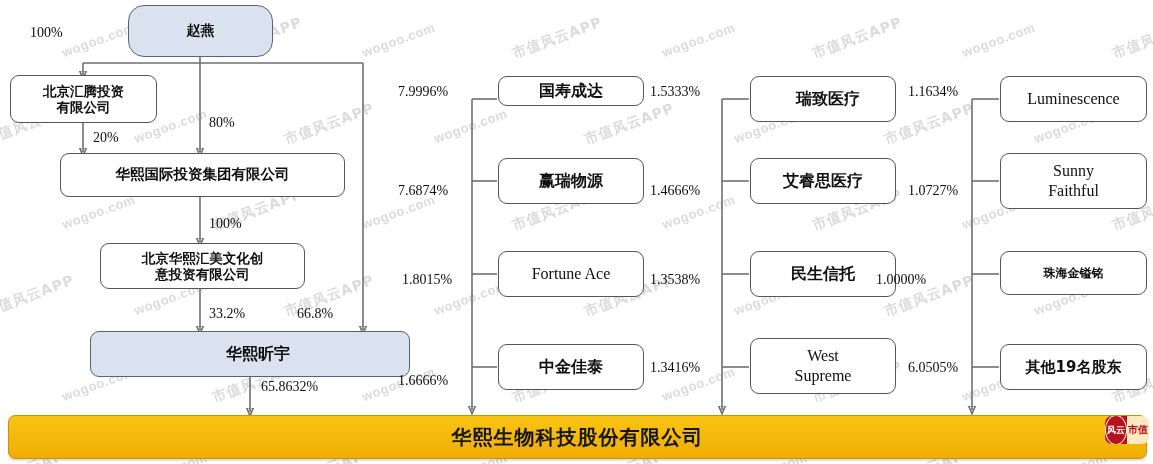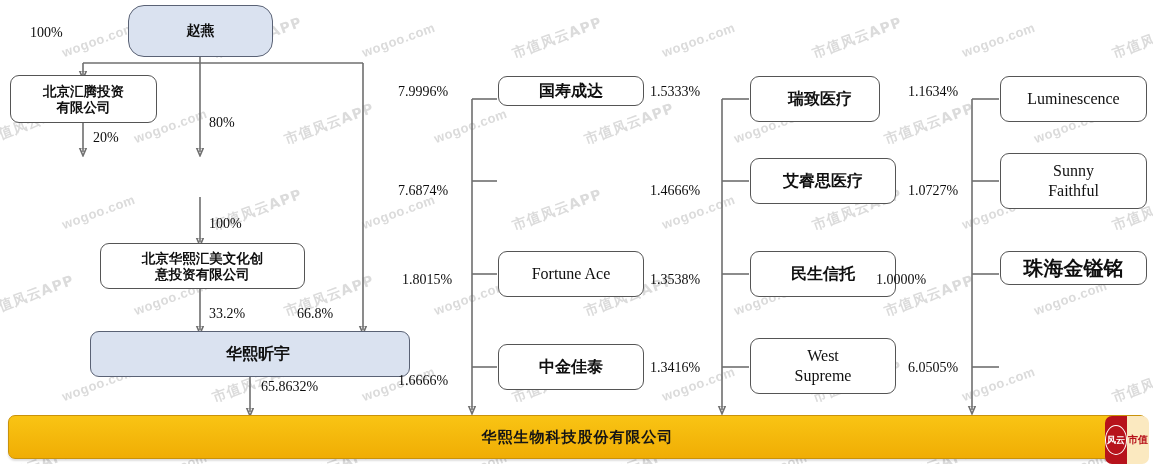--- a/index.html
+++ b/index.html
@@ -48,27 +48,27 @@
   
   #company-bar{
     position:absolute;left:8px;top:415px;width:1137px;height:42px;
     background:linear-gradient(180deg,#f9c414 0%,#f0ad04 100%);
     border:1.3px solid #c9920a;border-radius:7px;
     display:flex;align-items:center;justify-content:center;
     z-index:3;
     box-shadow:0 2px 2px rgba(0,0,0,.13);
   }
   #company-bar .txt{
-    font-family:"DejaVu Sans",sans-serif;font-weight:700;font-size:15px;color:#151515;
+    font-family:"DejaVu Sans",sans-serif;font-weight:700;font-size:20px;color:#151515;
     letter-spacing:1px;
   }
 
   
   #logo{
-    position:absolute;right:4px;top:416px;width:44px;height:48px;z-index:4;
+    position:absolute;right:4px;top:416px;width:44px;height:28px;z-index:4;
     border-radius:7px;overflow:hidden;
     display:flex;
     align-items:flex-end;
   }
   #logo .half-l{width:50%;height:100%;background:#b7121b;display:flex;align-items:center;justify-content:center;}
   #logo .half-r{width:50%;height:100%;background:#fbe9c0;display:flex;align-items:center;justify-content:center;}
   #logo .disc{
     width:28px;height:28px;border-radius:50%;background:#b7121b;
     border:1.5px solid #fff;
     display:flex;align-items:center;justify-content:center;
@@ -192,20 +192,23 @@
 
   <div class="node blue cn" style="left:128px;top:5px;width:145px;height:52px;font-size:14px;border-radius:16px;">
     <span>赵燕</span>
   </div>
 
   <div class="node cn" style="left:10px;top:75px;width:147px;height:48px;font-size:13.5px;white-space:pre-line;">
     <span>北京汇腾投资
 有限公司</span>
   </div>
 
+  <div class="node cn" style="left:60px;top:153px;width:285px;height:44px;font-size:14.5px;">
+    <span>华熙国际投资集团有限公司</span>
+  </div>
 
   <div class="node cn" style="left:100px;top:243px;width:205px;height:46px;font-size:13.5px;white-space:pre-line;">
     <span>北京华熙汇美文化创
 意投资有限公司</span>
   </div>
 
   <div class="node blue cn" style="left:90px;top:331px;width:320px;height:46px;font-size:16px;padding-left:16px;">
     <span>华熙昕宇</span>
   </div>
 
@@ -213,33 +216,36 @@
   <div class="pct" style="left:209px;top:115px;">80%</div>
   <div class="pct" style="left:93px;top:130px;">20%</div>
   <div class="pct" style="left:209px;top:216px;">100%</div>
   <div class="pct" style="left:209px;top:306px;">33.2%</div>
   <div class="pct" style="left:297px;top:306px;">66.8%</div>
   <div class="pct" style="left:261px;top:379px;">65.8632%</div>
 
   <div class="node cn" style="left:498px;top:76px;width:146px;height:30px;font-size:16px;">
     <span>国寿成达</span>
     </div>
+  <div class="node cn" style="left:498px;top:158px;width:146px;height:46px;font-size:16px;">
+    <span>赢瑞物源</span>
+    </div>
   <div class="node en" style="left:498px;top:251px;width:146px;height:46px;font-size:16px;">
     <span>Fortune Ace</span>
     </div>
   <div class="node cn" style="left:498px;top:344px;width:146px;height:46px;font-size:16px;">
     <span>中金佳泰</span>
     </div>
 
   <div class="pct" style="left:398px;top:84px;">7.9996%</div>
   <div class="pct" style="left:398px;top:183px;">7.6874%</div>
   <div class="pct" style="left:402px;top:272px;">1.8015%</div>
   <div class="pct" style="left:398px;top:373px;">1.6666%</div>
 
-  <div class="node cn" style="left:750px;top:76px;width:130px;height:46px;font-size:16px;padding-left:10px;">
+  <div class="node cn" style="left:750px;top:76px;width:146px;height:46px;font-size:16px;padding-left:10px;">
     <span>瑞致医疗</span>
     </div>
   <div class="node cn" style="left:750px;top:158px;width:146px;height:46px;font-size:16px;">
     <span>艾睿思医疗</span>
     </div>
   <div class="node cn" style="left:750px;top:251px;width:146px;height:46px;font-size:16px;">
     <span>民生信托</span>
     </div>
   <div class="node en" style="left:750px;top:338px;width:146px;height:56px;font-size:16px;white-space:pre-line;">
     <span>West
@@ -249,22 +255,25 @@
   <div class="pct" style="left:650px;top:183px;">1.4666%</div>
   <div class="pct" style="left:650px;top:272px;">1.3538%</div>
   <div class="pct" style="left:650px;top:360px;">1.3416%</div>
 
   <div class="node en" style="left:1000px;top:76px;width:147px;height:46px;font-size:16px;">
     <span>Luminescence</span>
     </div>
   <div class="node en" style="left:1000px;top:153px;width:147px;height:56px;font-size:16px;white-space:pre-line;">
     <span>Sunny
 Faithful</span></div>
-  <div class="node cn" style="left:1000px;top:251px;width:147px;height:34px;font-size:20px;">
+  <div class="node cn" style="left:1000px;top:251px;width:147px;height:44px;font-size:12px;">
     <span>珠海金镒铭</span>
+    </div>
+  <div class="node cn" style="left:1000px;top:344px;width:147px;height:46px;font-size:15px;">
+    <span>其他19名股东</span>
     </div>
 
   <div class="pct" style="left:908px;top:84px;">1.1634%</div>
   <div class="pct" style="left:908px;top:183px;">1.0727%</div>
   <div class="pct" style="left:876px;top:272px;">1.0000%</div>
   <div class="pct" style="left:908px;top:360px;">6.0505%</div>
 
   <div id="company-bar">
     <span class="txt">华熙生物科技股份有限公司</span>
   </div>

